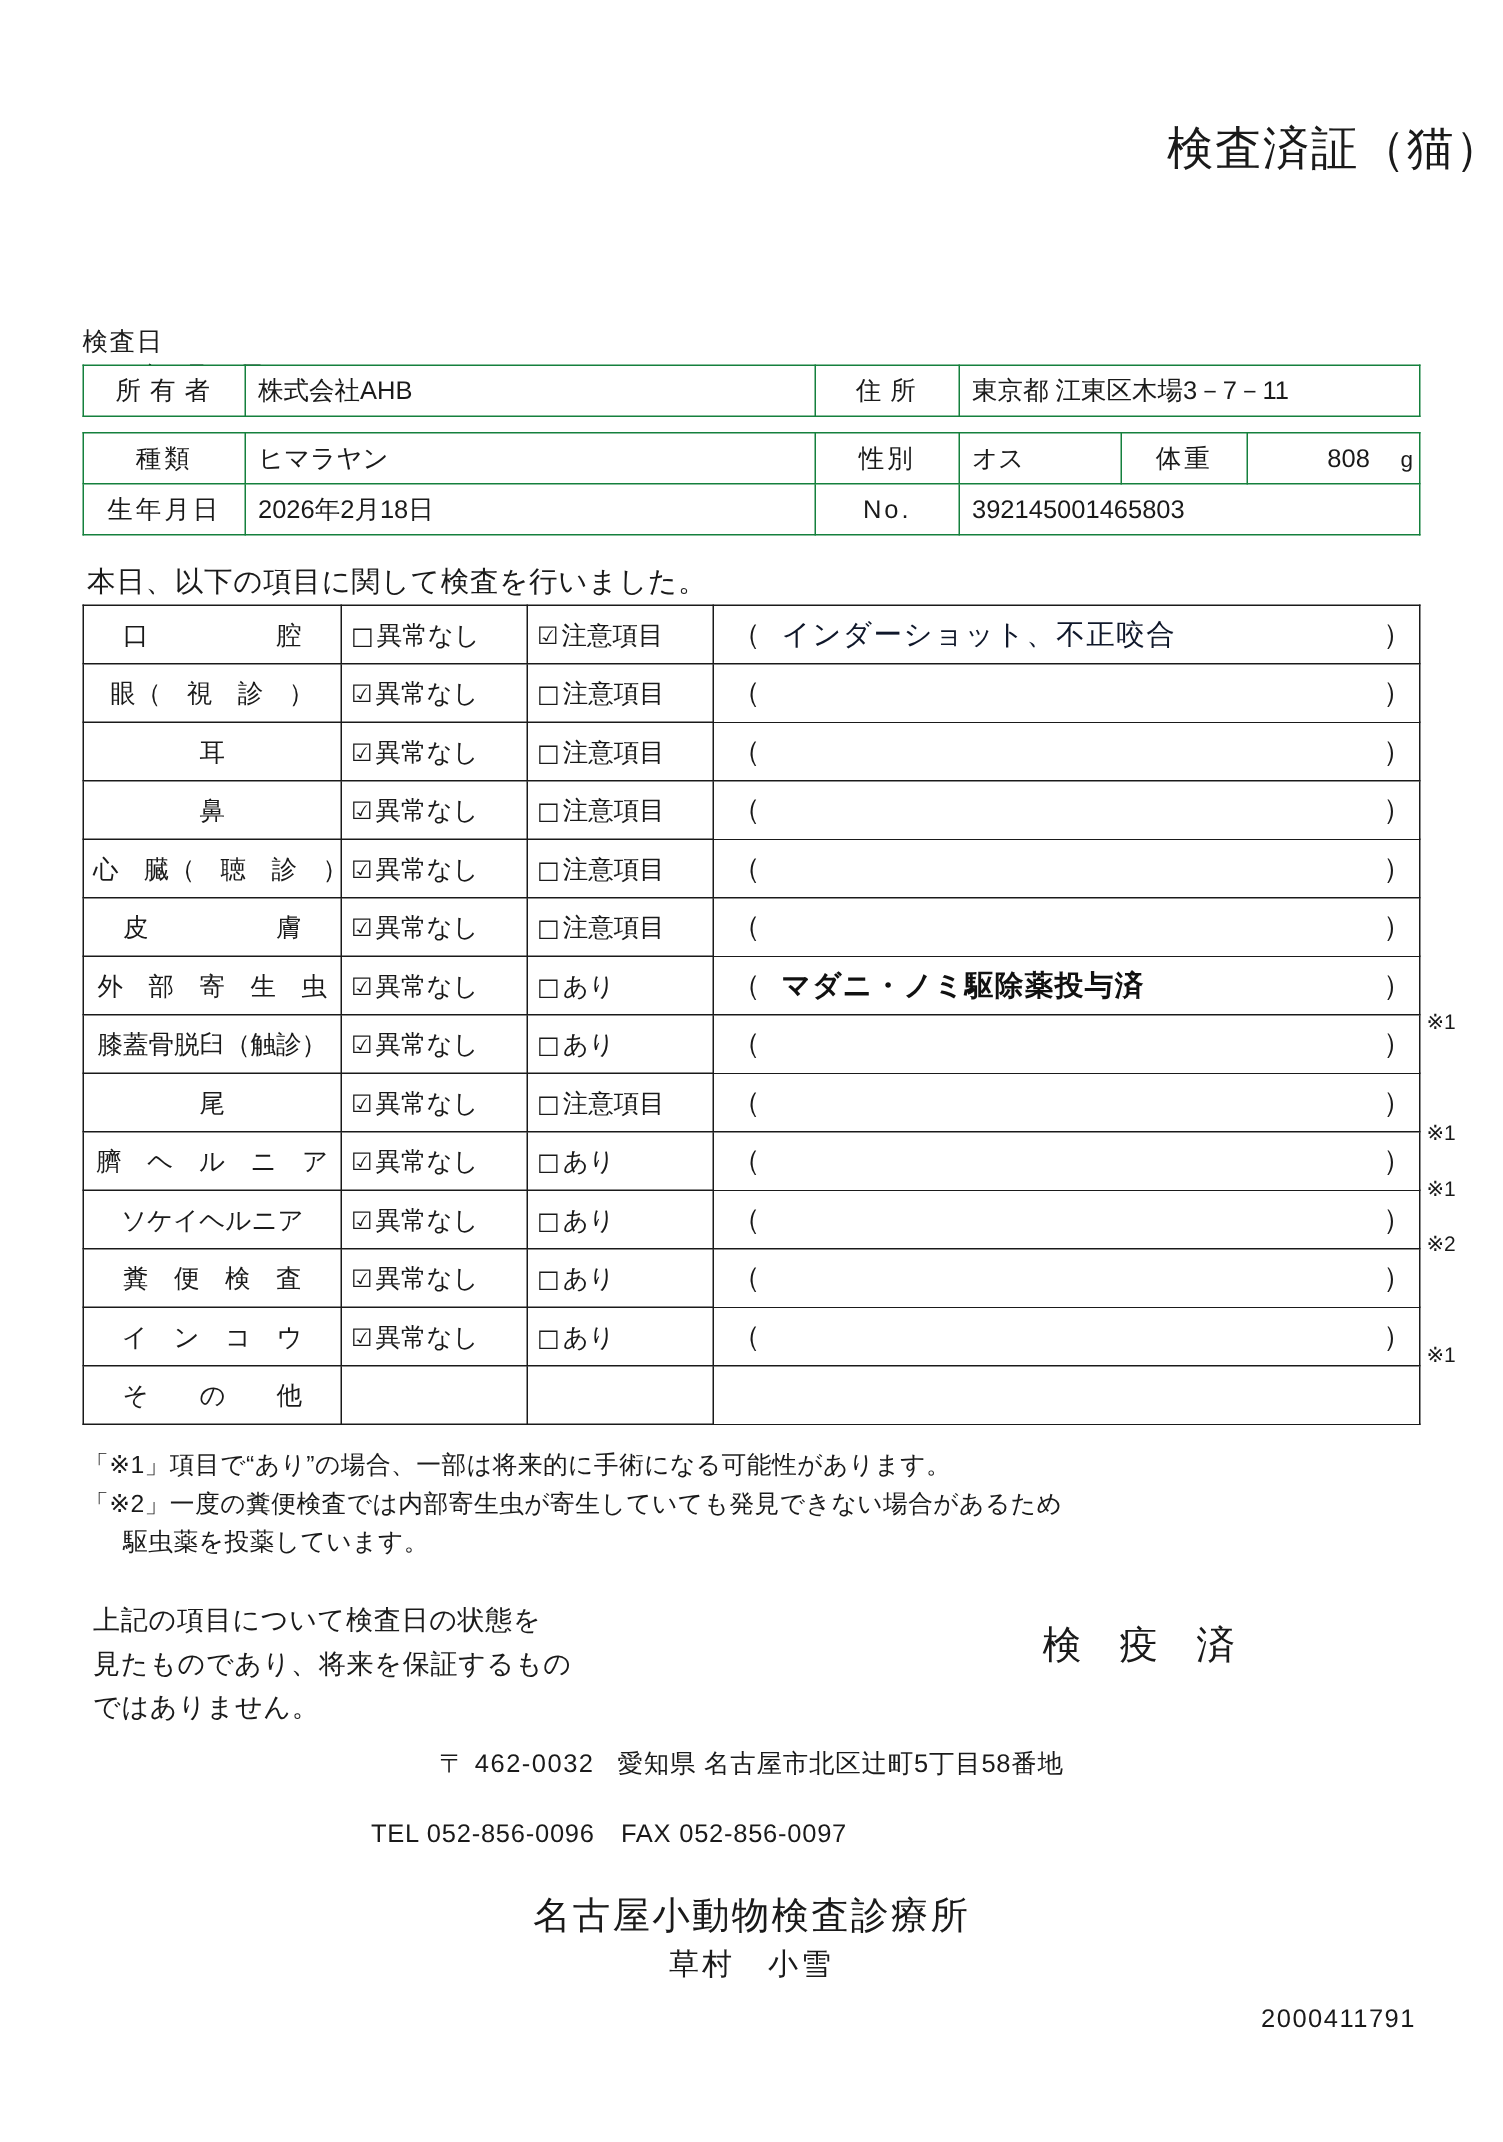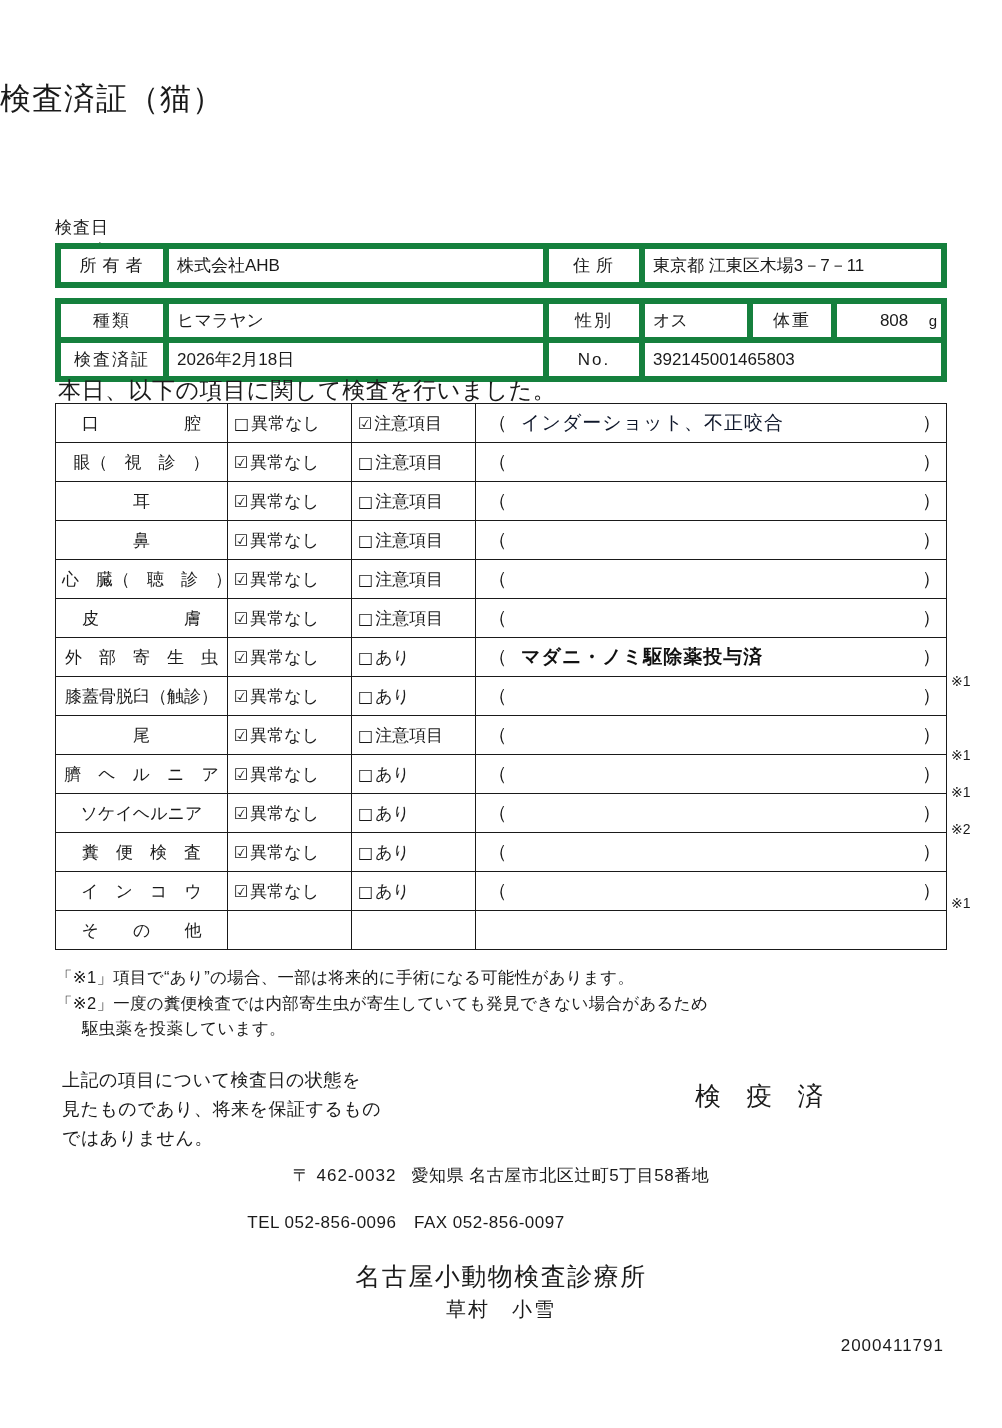--- a/index.html
+++ b/index.html
@@ -17,21 +17,21 @@
   }
   .page {
     position: relative;
     width: 1002px;
     height: 1428px;
     box-sizing: border-box;
     padding: 0;
   }
   
   .doc-title {
-    text-align: left;
+    text-align: right;
     font-size: 31px;
     letter-spacing: 1px;
     margin-top: 78px;
     font-weight: normal;
   }
   
   .date-line {
     position: absolute;
     top: 138px;
     left: 55px;
@@ -55,21 +55,21 @@
     left: 55px;
     top: 165px;
     width: 892px;
   }
   table.tbl {
     border-collapse: collapse;
     width: 100%;
     table-layout: fixed;
   }
   table.tbl td {
-    border: 6px solid #15803d;
+    border: 1px solid #15803d;
     height: 33px;
     font-size: 17px;
     padding: 0 8px;
     vertical-align: middle;
     background: #fff;
   }
   .lbl {
     text-align: center;
     letter-spacing: 6px;
     padding-left: 12px !important;
@@ -92,21 +92,21 @@
     display: inline-block;
     width: 24px;
     text-align: right;
     font-size: 15px;
   }
   
   .notice {
     position: absolute;
     left: 58px;
     top: 297px;
-    font-size: 23px;
+    font-size: 19px;
     letter-spacing: 0.5px;
   }
   
   .check-block {
     position: absolute;
     left: 55px;
     top: 325px;
     width: 892px;
   }
   table.check {
@@ -303,21 +303,21 @@
         <td class="val">ヒマラヤン</td>
         <td class="lbl-tight">性別</td>
         <td class="val">オス</td>
         <td class="lbl-tight">体重</td>
         <td class="weight-val">
           <span>808</span>
           <span class="unit">g</span>
         </td>
       </tr>
       <tr>
-        <td class="lbl-tight">検査済証</td>
+        <td class="lbl-tight">生年月日</td>
         <td class="val">2026年2月18日</td>
         <td class="lbl-tight">No.</td>
         <td class="val" colspan="3">392145001465803</td>
       </tr>
     </tbody>
       </table>
   </div>
 
   <div class="notice">本日、以下の項目に関して検査を行いました。</div>
 

